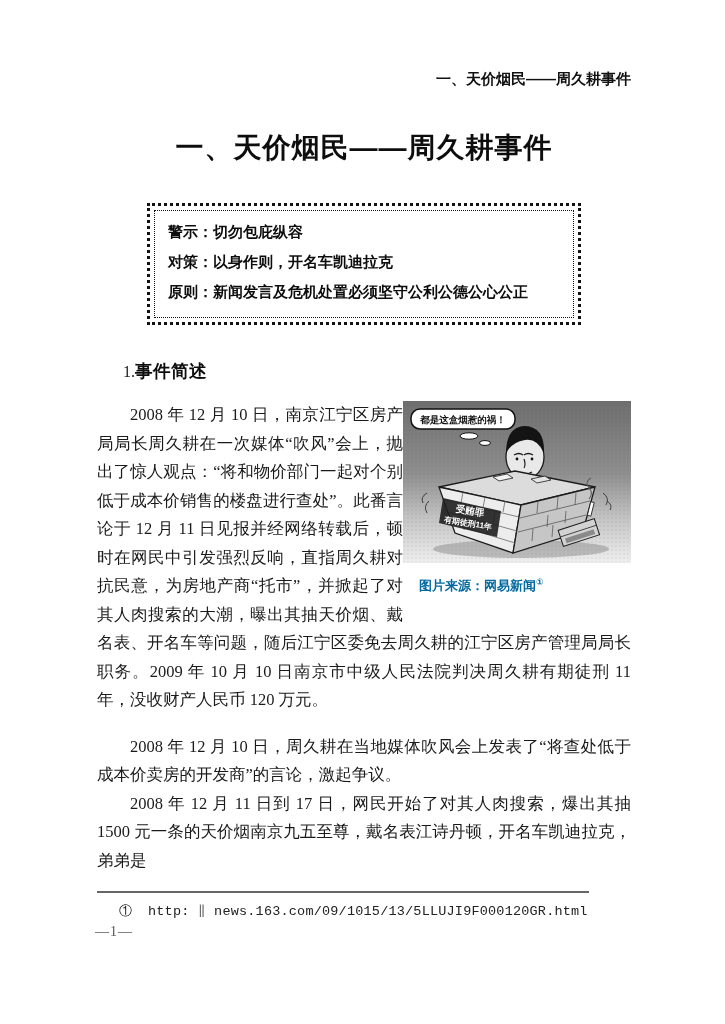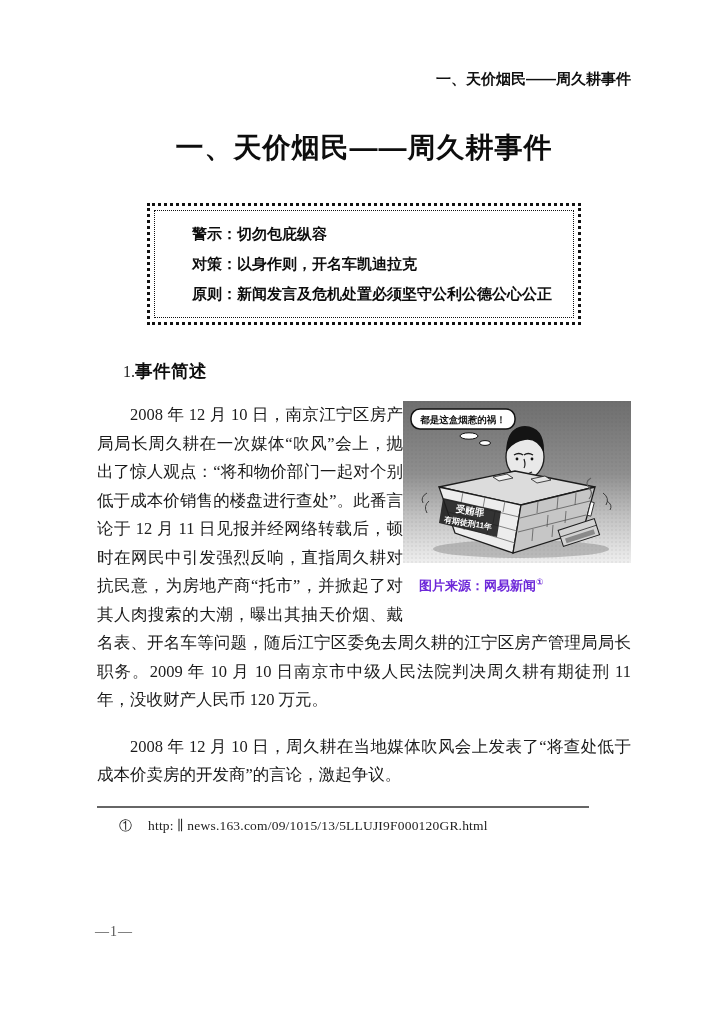--- a/index.html
+++ b/index.html
@@ -20,50 +20,50 @@
     margin-top:40px;text-align:center;
     font-family:"Liberation Sans","DejaVu Sans",sans-serif;
     font-weight:700;font-size:28px;letter-spacing:1px;color:#0d0d0d;
   }
 
   .notice-box{
     margin:36px auto 0;width:392px;padding:13px 18px;
     border:3px dotted #111;outline:1px dotted #111;outline-offset:-8px;
   }
   .notice-line{
-    font-family:Liberation Sans, sans-serif;
-    font-weight:700;font-size:15px;line-height:30px;white-space:nowrap;color:#0d0d0d;margin-left:24px;
+    font-family:Liberation Mono, monospace;
+    font-weight:700;font-size:15px;line-height:30px;white-space:nowrap;color:#0d0d0d;
   }
 
   .section-heading{margin:34px 0 0 26px;clear:both;}
   .sec-num{font-family:"Liberation Serif","DejaVu Serif",serif;font-size:16px;color:#222;}
   .sec-title{
     font-family:"Liberation Sans","DejaVu Sans",sans-serif;
     font-weight:700;font-size:17.5px;letter-spacing:.5px;color:#0d0d0d;text-align:right;
   }
 
   .para-block{margin-top:18px;font-size:16.5px;line-height:28.5px;text-align:justify;}
   .para-block p{margin:0;text-indent:2em;}
   .para-block p + p{margin-top:0;}
 
   .figure-float{float:right;width:228px;margin:3px 0 4px 12px;}
   .figure-float svg{display:block;border:0;}
   .fig-caption{
     margin-top:5px;padding-left:16px;
     font-family:"Liberation Sans","DejaVu Sans",sans-serif;
-    font-weight:700;font-size:13px;text-indent:0;color:#6d28d9;
+    font-weight:700;font-size:13px;text-indent:0;color:#0369a1;
   }
   .fig-caption sup{font-size:9px;}
 
   .footnote-rule{
     margin:16px 0 0 0;border:none;border-top:2px solid #666;width:492px;height:0;
   }
   .footnote{margin-top:9px;font-size:13.5px;color:#222;}
   .fn-mark{margin-left:22px;margin-right:16px;font-size:13px;}
-  .fn-text{letter-spacing:.2px;}
+  .fn-text{letter-spacing:.2px;font-family:Liberation Mono, monospace;}
 
   .page-number{
     position:absolute;left:95px;bottom:52px;
     font-size:14px;color:#555;letter-spacing:1px;
   }
 </style>
 </head>
 <body>
 
 <div class="page">
@@ -154,20 +154,21 @@
           </g>
         </svg>
         <figcaption class="fig-caption"><span>图片来源：网易新闻</span><sup>①</sup></figcaption>
       </figure>
       <p>2008 年 12 月 10 日，南京江宁区房产局局长周久耕在一次媒体“吹风”会上，抛出了惊人观点：“将和物价部门一起对个别低于成本价销售的楼盘进行查处”。此番言论于 12 月 11 日见报并经网络转载后，顿时在网民中引发强烈反响，直指周久耕对抗民意，为房地产商“托市”，并掀起了对其人肉搜索的大潮，曝出其抽天价烟、戴名表、开名车等问题，随后江宁区委免去周久耕的江宁区房产管理局局长职务。2009 年 10 月 10 日南京市中级人民法院判决周久耕有期徒刑 11 年，没收财产人民币 120 万元。</p>
     </div>
 
 
     <div class="para-block">
       <p>2008 年 12 月 10 日，周久耕在当地媒体吹风会上发表了“将查处低于成本价卖房的开发商”的言论，激起争议。</p>
+      <p>2008 年 12 月 11 日到 17 日，网民开始了对其人肉搜索，爆出其抽 1500 元一条的天价烟南京九五至尊，戴名表江诗丹顿，开名车凯迪拉克，弟弟是</p>
     </div>
 
     <hr class="footnote-rule">
 
     <div class="footnote">
       <span class="fn-mark">①</span><span class="fn-text">http: ∥ news.163.com/09/1015/13/5LLUJI9F000120GR.html</span>
     </div>
 
   </div>
 

